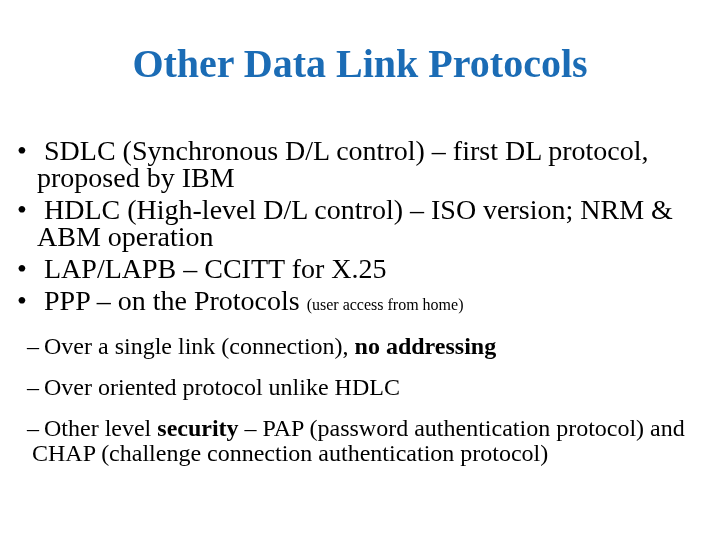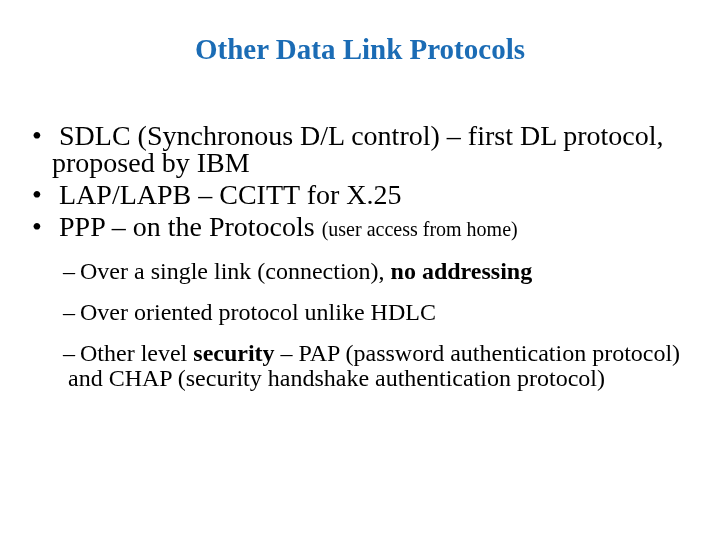--- a/index.html
+++ b/index.html
@@ -9,81 +9,82 @@
     overflow: hidden;
   }
   .slide {
     position: relative;
     width: 720px; height: 540px;
     background: #ffffff;
     color: #000000;
     font-family: "Liberation Serif", "DejaVu Serif", serif;
   }
   .title {
-    margin: 2px;
+    margin: 17px;
     padding-top: 24px;
     text-align: center;
-    font-size: 29px;
+    font-size: 40px;
     line-height: 46px;
     font-weight: bold;
     color: #1B6CB5;
     letter-spacing: 0px;
   }
   ul.l1 {
     list-style: none;
     margin: 50px 0 0 0;
     padding: 0;
     width: 692px;
     font-size: 28px;
     line-height: 27px;
   }
   ul.l1 > li {
-    padding-left: 52px;
+    padding-left: 37px;
     text-indent: -20px;
     margin-bottom: 5px;
   }
   .m1 {
     display: inline-block;
     width: 27px;
     text-indent: 0;
   }
-  .small-run { font-size: 20px; }
+  .small-run { font-size: 16px; }
   ul.l2 {
     list-style: none;
     margin: 4px 0 0 0;
     padding: 0;
     width: 692px;
     font-size: 24px;
     line-height: 25px;
   }
   ul.l2 > li {
-    padding-left: 68px;
+    padding-left: 32px;
     text-indent: -5px;
     margin-bottom: 3px;
     margin-top: 16px;
   }
   .m2 {
     display: inline-block;
     width: 17px;
     text-indent: 0;
   }
   .bold-run { font-weight: bold; }
 </style>
 </head>
 <body>
 
 <div class="slide">
 
   <h1 class="title">Other Data Link Protocols</h1>
 
   <ul class="l1">
     <li><span class="m1">•</span><span>SDLC (Synchronous D/L control) – first DL protocol, proposed by IBM</span></li>
+    <li><span class="m1">•</span><span>HDLC (High-level D/L control) – ISO version; NRM &amp; ABM operation</span></li>
     <li><span class="m1">•</span><span>LAP/LAPB – CCITT for X.25</span></li>
     <li><span class="m1">•</span><span>PPP – on the Protocols </span><span class="small-run">(user access from home)</span></li>
   </ul>
 
   <ul class="l2">
     <li><span class="m2">–</span><span>Over a single link (connection), </span><span class="bold-run">no addressing</span><span></span></li>
     <li><span class="m2">–</span><span>Over oriented protocol unlike HDLC</span><span class="bold-run"></span><span></span></li>
-    <li><span class="m2">–</span><span>Other level </span><span class="bold-run">security</span><span> – PAP (password authentication protocol) and CHAP (security handshake authentication protocol)</span></li>
+    <li><span class="m2">–</span><span>Other level </span><span class="bold-run">security</span><span> – PAP (password authentication protocol) and CHAP (challenge connection authentication protocol)</span></li>
   </ul>
 
 </div>
 
 </body></html>

